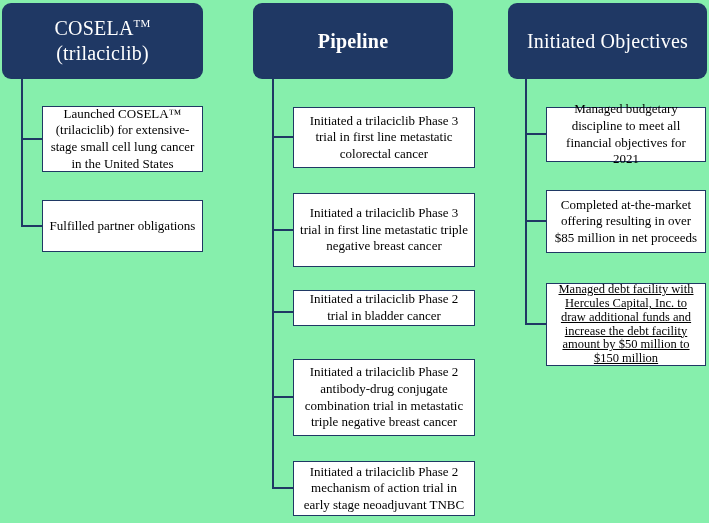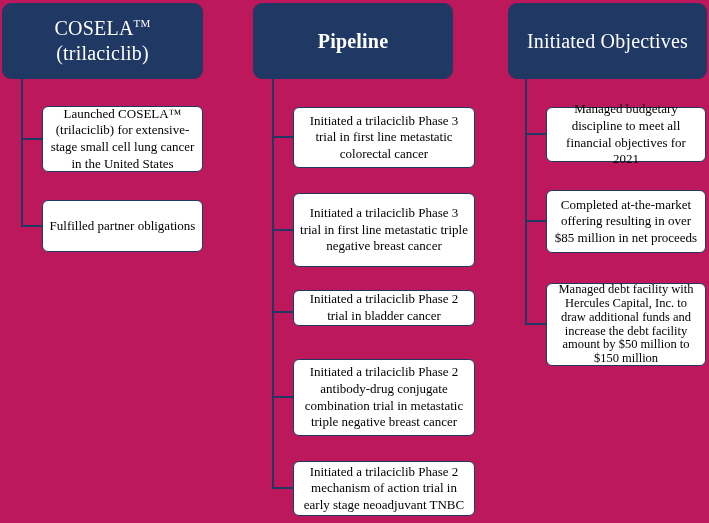--- a/index.html
+++ b/index.html
@@ -2,21 +2,21 @@
 <html><head>
 <meta charset="utf-8">
 <style>
   :root{
     --navy:#1f3864;
   }
   html,body{margin:0;padding:0;background:#ffffff;}
   .canvas{
     position:relative;
     width:709px;height:523px;
-    background:#be185d;
+    background:#86efac;
     font-family:"Liberation Serif","DejaVu Serif",serif;
     overflow:hidden;
   }
   
   .hdr{
     position:absolute;
     background:var(--navy);
     border-radius:9px;
     color:#ffffff;
     display:flex;flex-direction:column;
@@ -24,21 +24,21 @@
     text-align:center;
     font-size:20px;line-height:1.25;
     letter-spacing:0.2px;
   }
   .hdr sup{font-size:0.55em;line-height:0;}
   
   .box{
     position:absolute;
     background:#ffffff;
     border:1.5px solid var(--navy);
-    border-radius:6px;
+    border-radius:0;
     box-sizing:border-box;
     display:flex;align-items:center;justify-content:center;
     text-align:center;
     color:#000000;
     font-size:13px;line-height:1.28;
     padding:17px 6px;
   }
   .box.small{font-size:12.5px;line-height:1.1;}
   
   .line{position:absolute;background:var(--navy);}
@@ -67,21 +67,21 @@
   #e21{left:272px;top:229px;width:21px;}
   #e22{left:272px;top:311px;width:21px;}
   #e23{left:272px;top:396px;width:21px;}
   #e24{left:272px;top:487px;width:21px;}
 
   
   #h3{left:508px;top:3px;width:199px;height:76px;}
   .c3box{left:546px;width:160px;}
   #b30{top:107px;height:55px;}
   #b31{top:190px;height:63px;}
-  #b32{top:283px;height:83px;}
+  #b32{top:283px;height:83px;text-decoration:underline;}
   #v3{left:525px;top:78px;height:246px;}
   #e30{left:525px;top:133px;width:21px;}
   #e31{left:525px;top:220px;width:21px;}
   #e32{left:525px;top:323px;width:21px;}
 </style>
 </head>
 <body>
 
 <div class="canvas">
 

